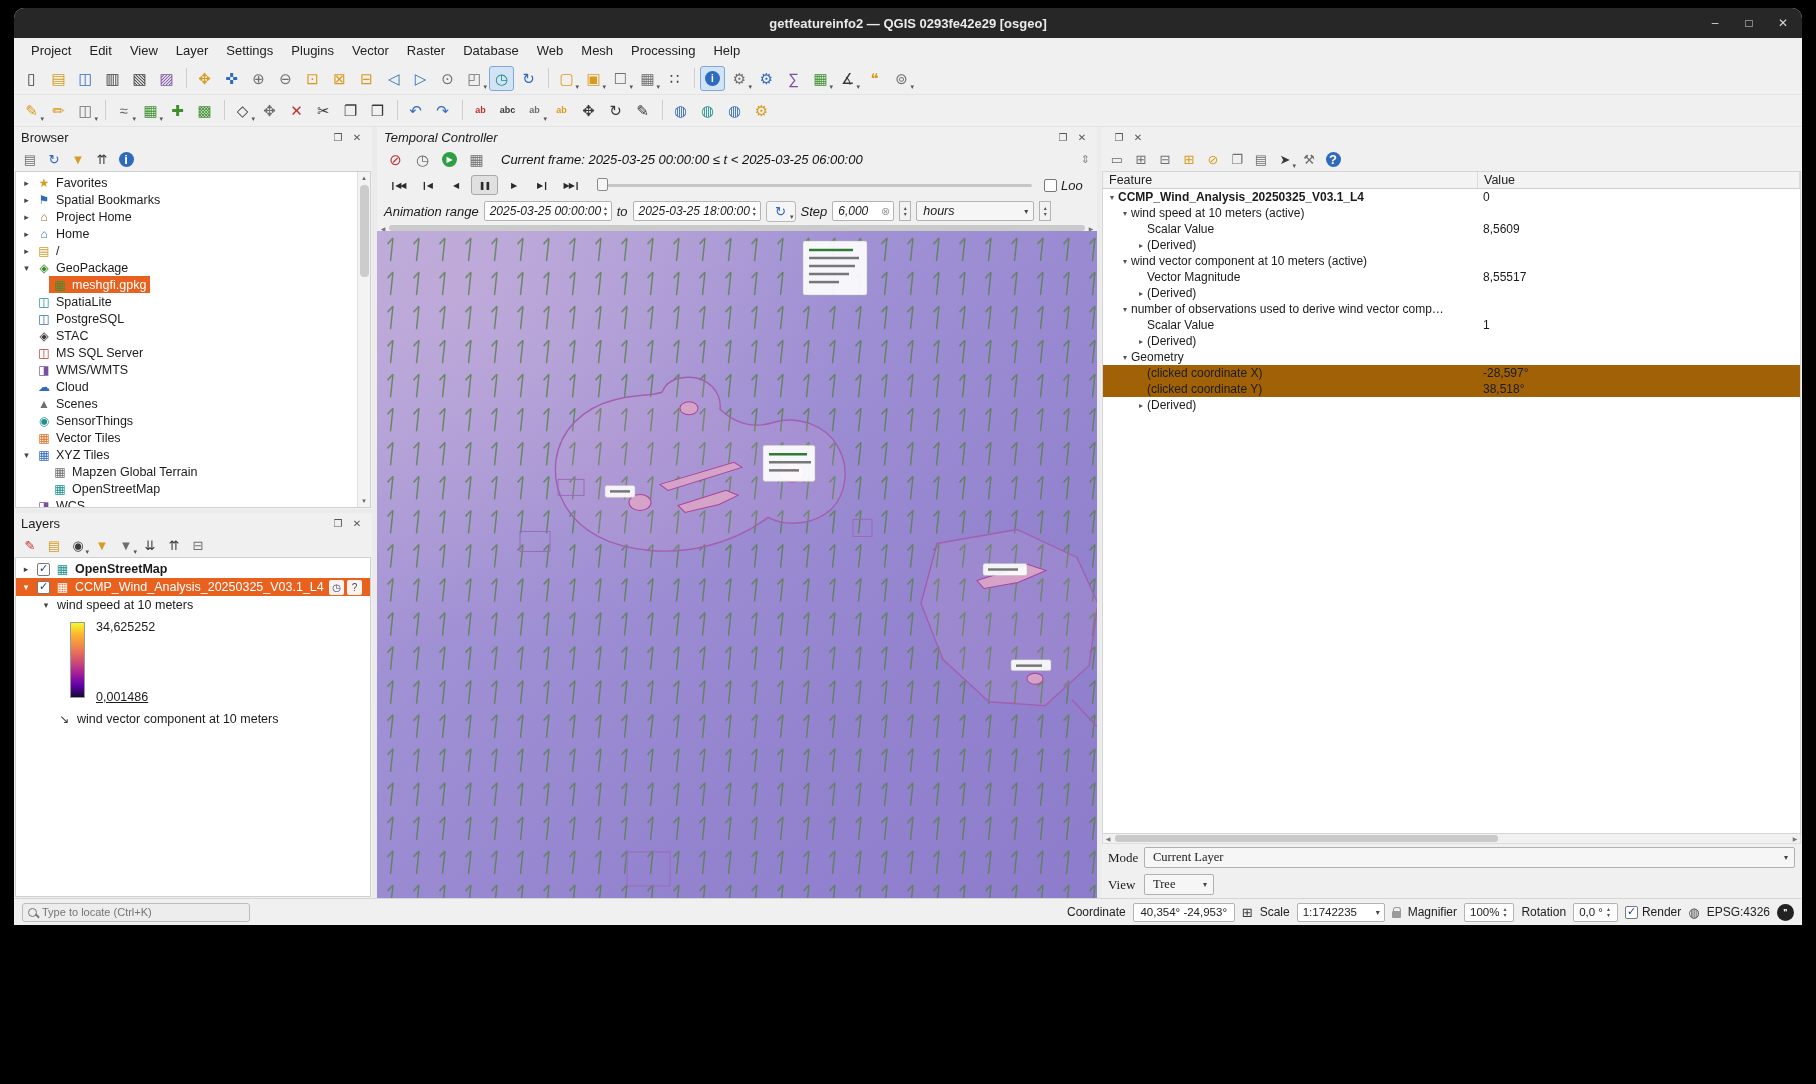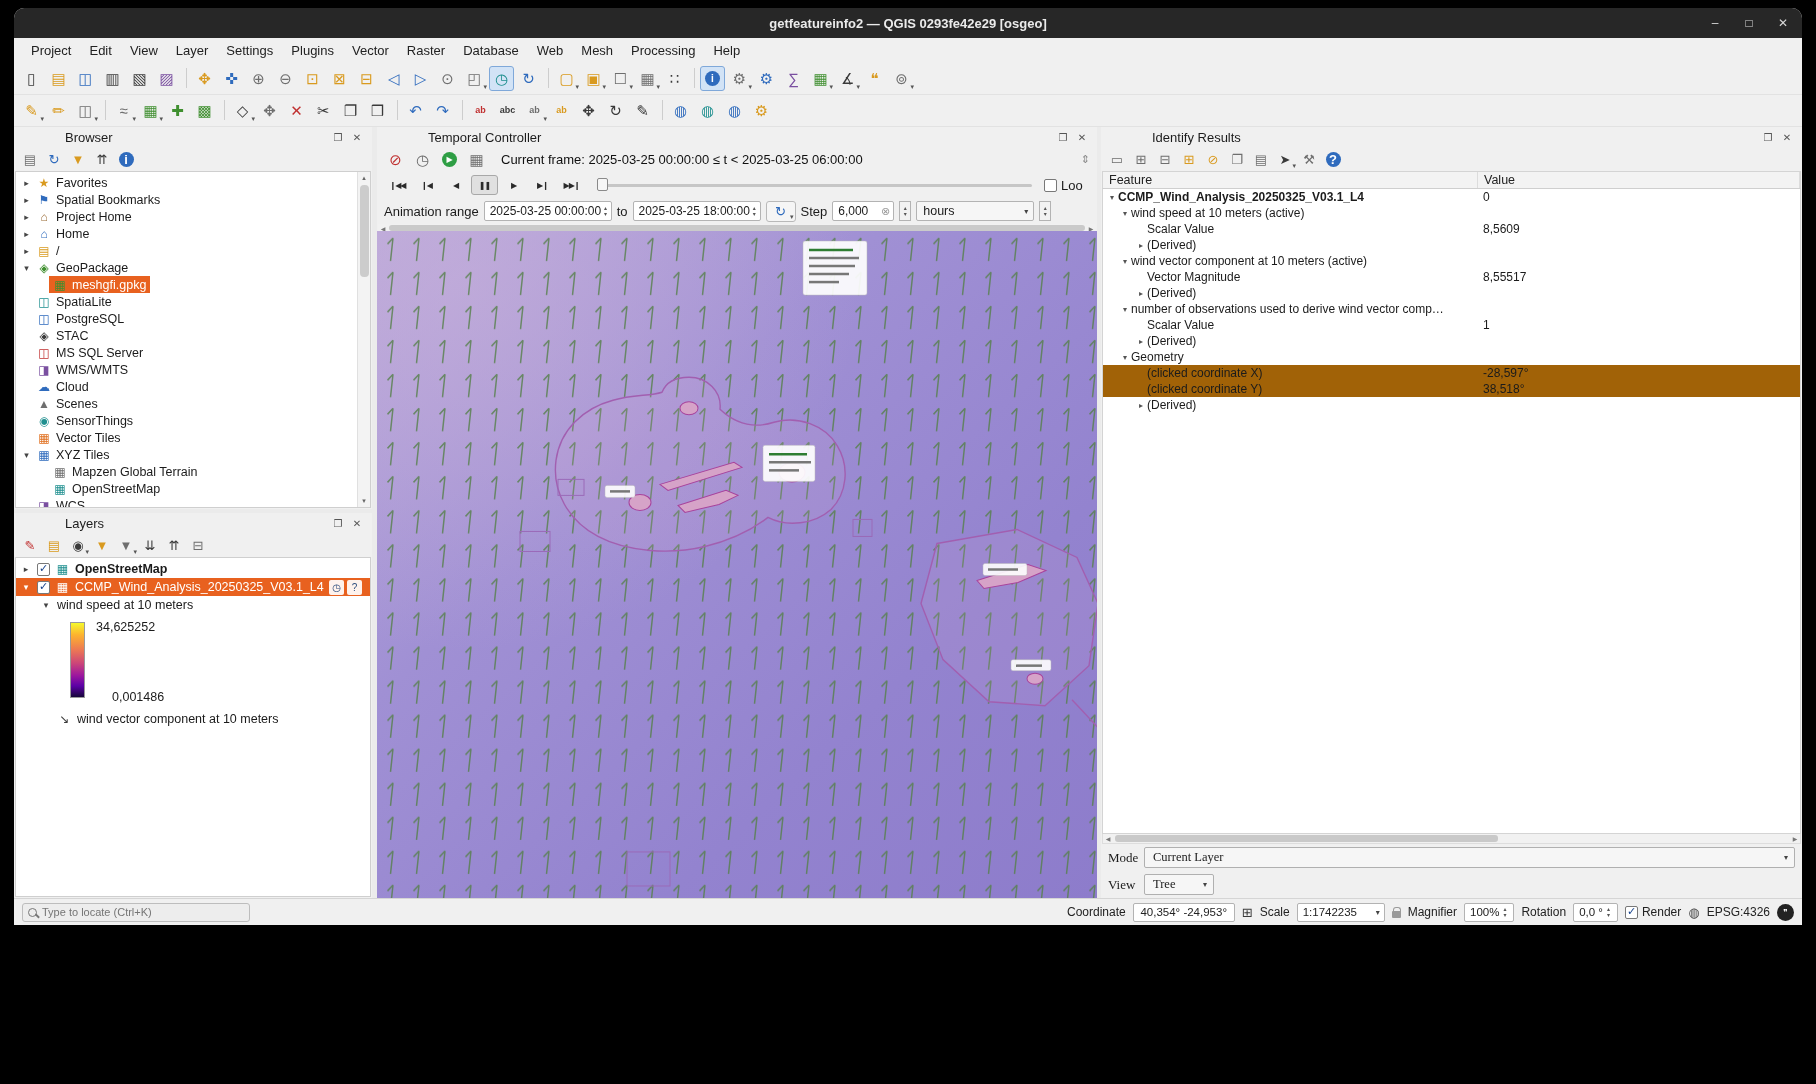--- a/index.html
+++ b/index.html
@@ -38,32 +38,32 @@
   .round-blue .glyph { background:#2f6bbd; color:#fff; border-radius:50%; width:15px; height:15px;
                        line-height:15px; font-size:10px; font-weight:bold; text-align:center; }
   .round-green .glyph { background:#2e9e44; color:#fff; border-radius:50%; width:15px; height:15px;
                         line-height:15px; font-size:8px; text-align:center; }
 
   
   .main { flex:1; display:flex; min-height:0; }
   .col-left { width:358px; display:flex; flex-direction:column; }
   .splitv { width:5px; background:#ebebeb; }
   .splitv2 { width:4px; background:#ebebeb; }
-  .col-center { width:720px; display:flex; flex-direction:column; }
+  .col-center { width:720px; display:flex; flex-direction:column;font-style:italic; }
   .col-right { flex:1; display:flex; flex-direction:column; min-width:0; }
   .splith { height:4px; background:#ebebeb; }
 
   .panel { background:#f0f0f0; display:flex; flex-direction:column; position:relative; min-height:0; }
   #browser { flex:0 0 382px; }
   #layersp { flex:1; }
   #temporal { flex:0 0 104px; }
   #identify { flex:1; }
 
   .ptitle { flex:0 0 20px; display:flex; align-items:center; padding:0 7px; font-size:13px; color:#1c1c1c; }
-  .ptitle .pt { flex:1;margin-left:44px; }
+  .ptitle .pt { flex:1; }
   .pbtn { width:16px; text-align:center; color:#555; font-size:10px; margin-left:3px; }
 
   .ptoolbar { flex:0 0 24px; display:flex; align-items:center; padding:0 4px; }
   .ptoolbar .tbtn { width:22px; height:22px; }
   .ptoolbar .tbtn .glyph { font-size:13px; }
 
   
   .tree { flex:1; background:#fff; border:1px solid #cfcfcf; margin:0 1px 1px 1px; overflow:hidden; position:relative; padding-top:2px; }
   .trow { height:17px; display:flex; align-items:center; font-size:12.5px; white-space:nowrap; padding-left:4px; }
   .trow .arrow { flex:0 0 13px; font-size:9px; color:#444; text-align:center; }
@@ -91,21 +91,21 @@
   .licon { width:15px; text-align:center; font-size:12px; }
   .cb { width:13px; height:13px; background:#fff; border:1px solid #787878; border-radius:2px; position:relative; flex:0 0 13px; }
   .cb.on::after { content:"✓"; position:absolute; left:1px; top:-2px; font-size:11px; color:#15418c; }
   .badges { margin-left:auto; display:flex; gap:3px; padding-right:8px; }
   .badge { width:15px; height:15px; background:rgba(255,255,255,.92); border-radius:2px; color:#2f4f7f;
            font-size:10px; display:flex; align-items:center; justify-content:center; }
   .legend { position:relative; height:96px; }
   .ramp { position:absolute; left:54px; top:8px; width:15px; height:76px; border:1px solid #9a9a9a;
           background:linear-gradient(180deg,#f5f92c 0%,#fdb32f 16%,#ed7953 36%,#cc4778 54%,#9c179e 71%,#5c01a6 85%,#16063a 100%); }
   .lmax { position:absolute; left:80px; top:6px; }
-  .lmin { position:absolute; left:96px; bottom:6px; }
+  .lmin { position:absolute; left:80px; bottom:6px;text-decoration:underline; }
 
   
   .trow1 { flex:0 0 24px; display:flex; align-items:center; padding:0 5px; gap:1px; }
   .cur { font-size:13px; color:#101010; margin-left:10px; white-space:nowrap; }
   .overflow-ic { margin-left:auto; color:#888; font-size:11px; padding-right:2px; }
   .trow2 { flex:0 0 26px; display:flex; align-items:center; padding:0 7px; gap:3px; }
   .pbtn2 { min-width:27px; height:20px; display:inline-flex; align-items:center; justify-content:center;
            border:1px solid transparent; border-radius:3px; font-size:8px; color:#2a2a2a; letter-spacing:-1px; padding:0 3px; }
   .pbtn2.active { background:#e0e0e0; border-color:#a8a8a8; }
   .slider { flex:1; height:20px; position:relative; margin:0 9px; }
@@ -956,21 +956,20 @@
           </g>
         </svg>
       </div>
     </div>
 
     <div class="splitv2"></div>
 
     <div class="col-right">
       <div class="panel" id="identify">
         <div class="ptitle">
-          <span class="pt">Identify Results</span>
           <span class="pbtn">❐</span>
           <span class="pbtn">✕</span>
         </div>
         <div class="ptoolbar">
 
             <span class="tbtn ic-gray">
               <span class="glyph">▭</span>
             </span>
 
             <span class="tbtn ic-gray">

